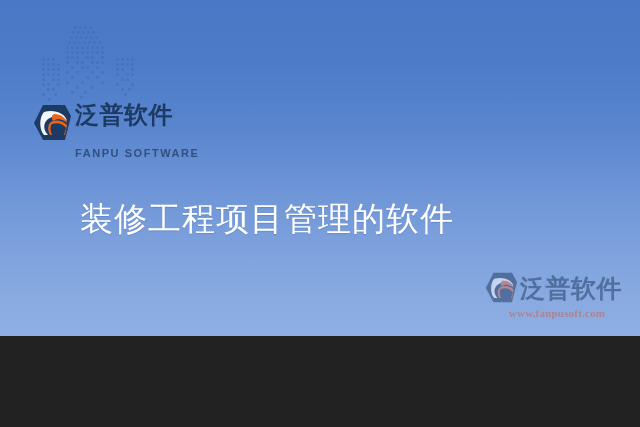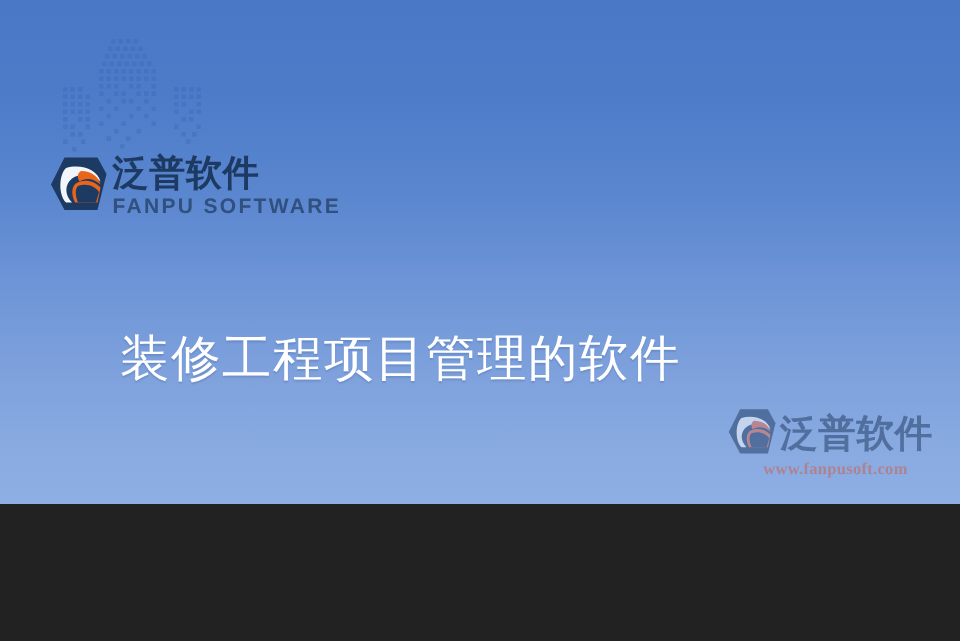--- a/index.html
+++ b/index.html
@@ -59,43 +59,42 @@
   }
   .brand-cn {
     font-family: "DejaVu Sans", sans-serif;
     font-size: 24px;
     font-weight: 700;
     color: #1d3a63;
     letter-spacing: 0.5px;
     white-space: nowrap;
   }
   .brand-en {
-    margin-top: 3px;
+    margin-top: 21px;
     font-family: "Liberation Sans", sans-serif;
-    font-size: 14px;
+    font-size: 11px;
     font-weight: 700;
     color: #30507f;
     letter-spacing: 1.55px;
     white-space: nowrap;
   }
 
   
   .headline {
     position: absolute;
     left: 80px;
     top: 200px;
     font-family: "DejaVu Serif", "Liberation Serif", serif;
     font-size: 33px;
     line-height: 1.18;
     font-weight: 400;
     color: #ffffff;
     letter-spacing: 1px;
     white-space: nowrap;
     text-shadow: 0 1px 1px rgba(40,70,130,0.20);
-    margin-top: 20px;
   }
 
   
   .watermark {
     position: absolute;
     right: 10px;
     bottom: 6px;
     width: 146px;
     height: 60px;
     opacity: 0.60;

